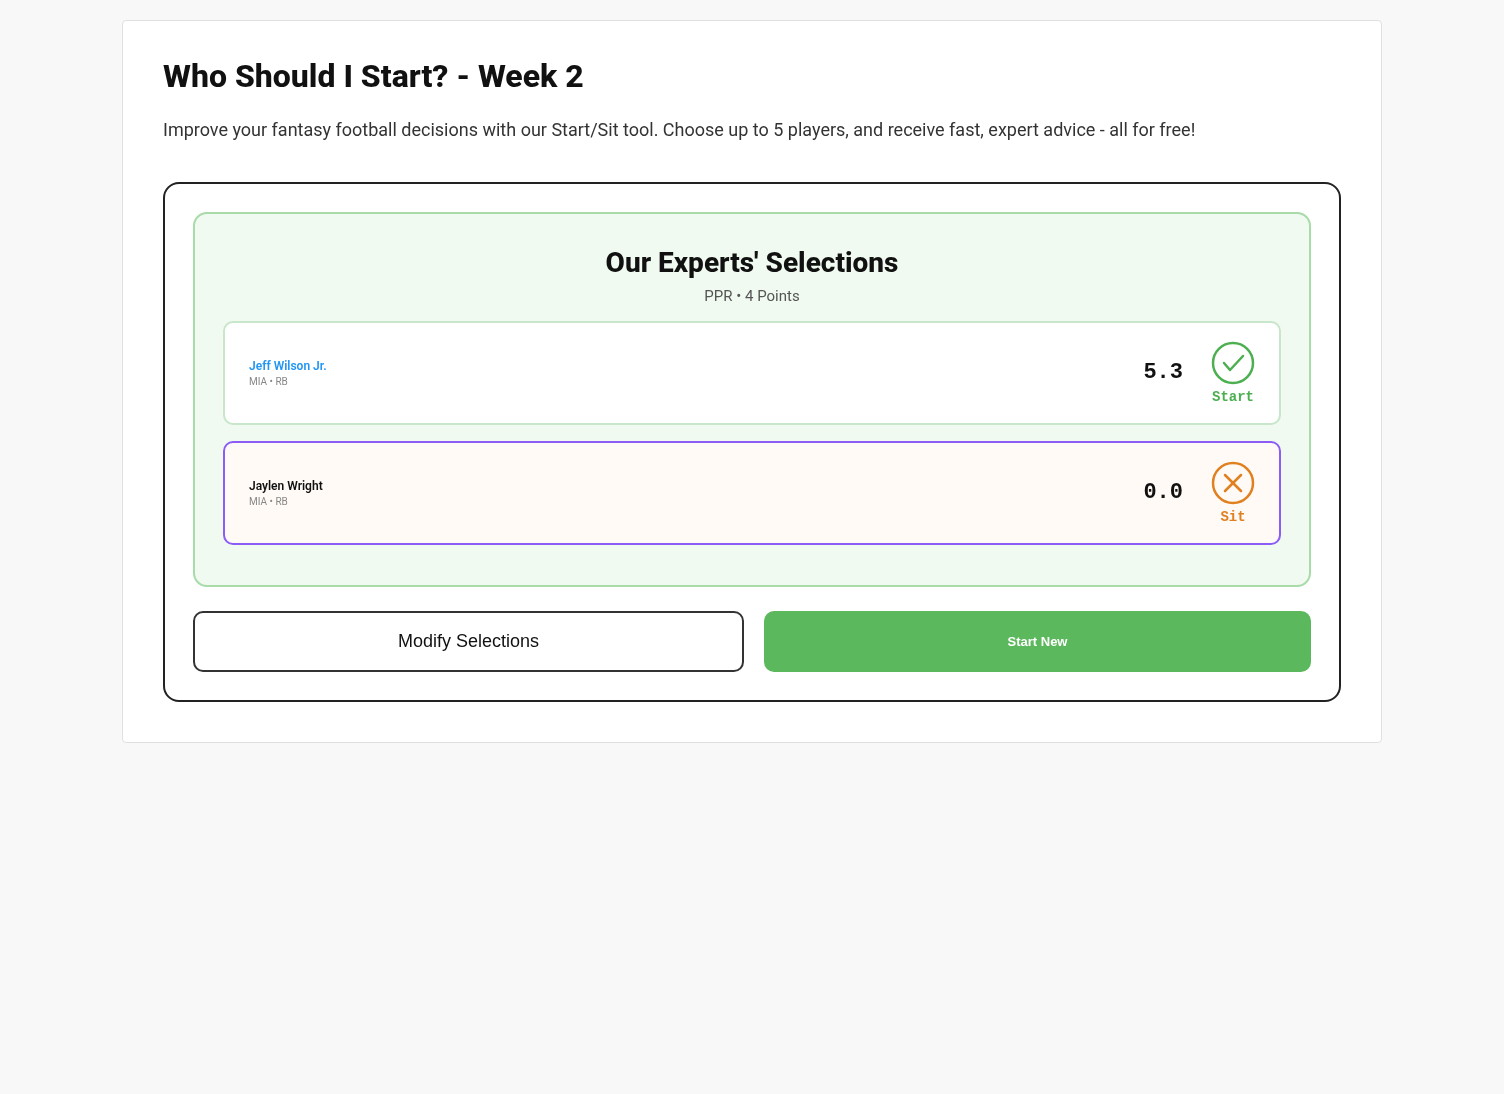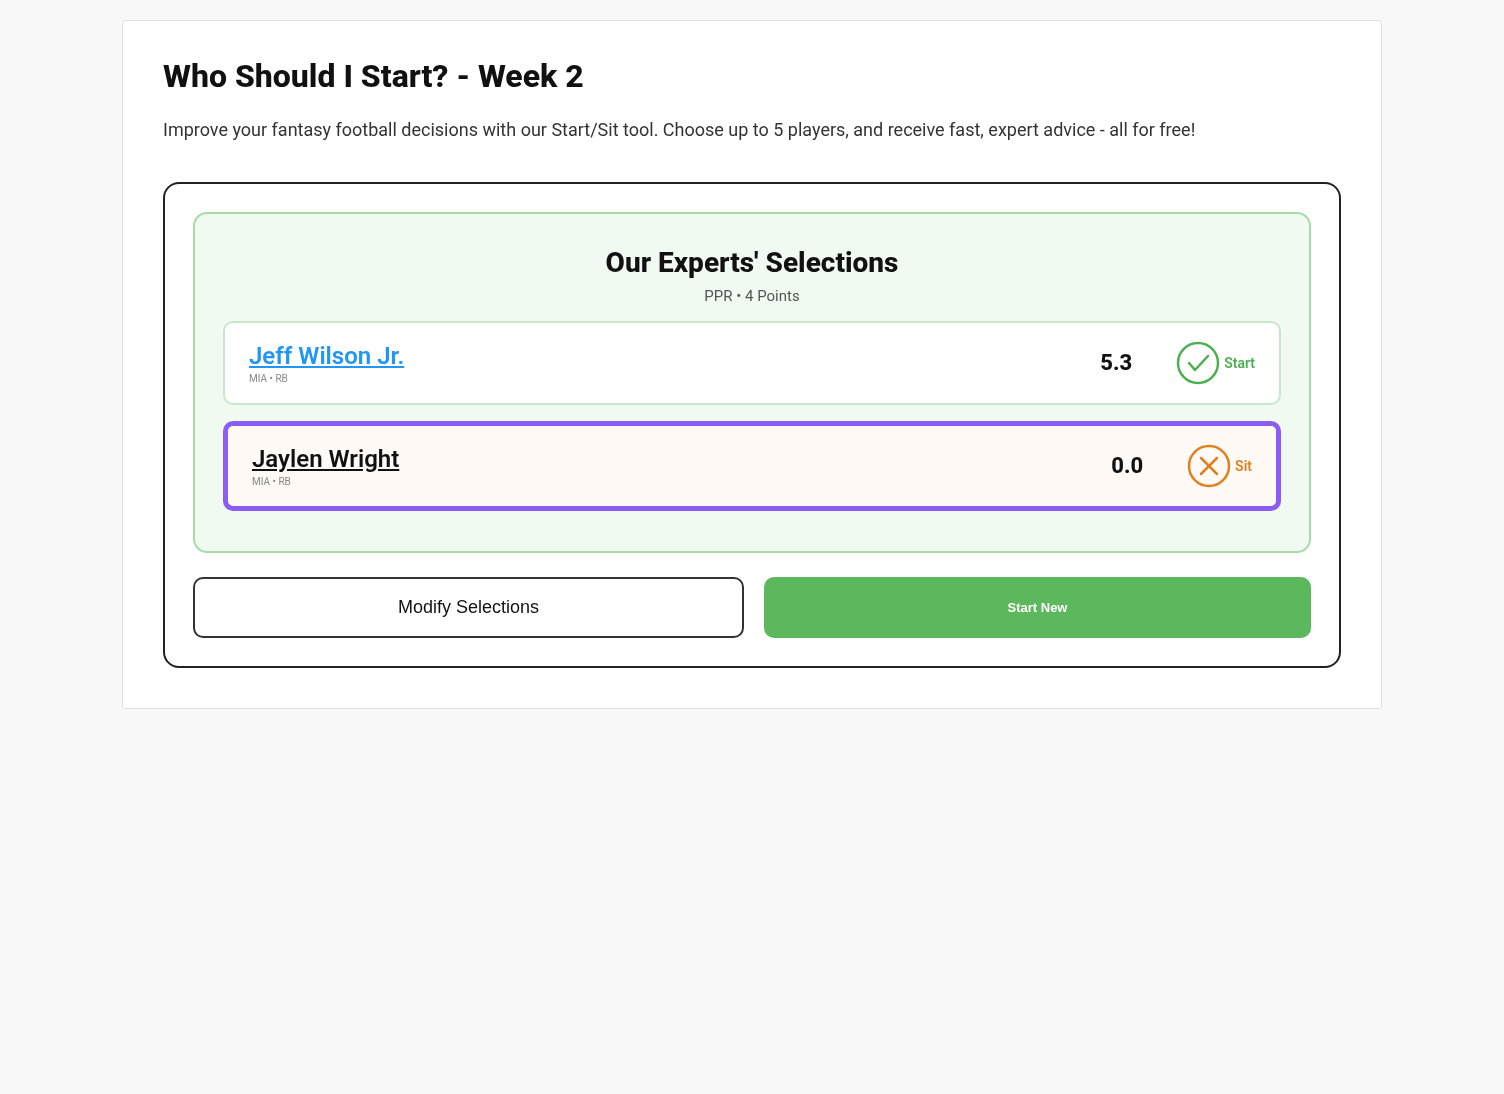--- a/index.html
+++ b/index.html
@@ -79,33 +79,32 @@
       align-items: center;
       justify-content: space-between;
       margin-bottom: 16px;
     }
 
     .player-card.start-card {
       border: 2px solid #c8e6c9;
     }
 
     .player-card.sit-card {
-      border: 5px solid #8b5cf6;
+      border: 2px solid #8b5cf6;
       background: #fffaf6;
     }
 
     .player-info {
       display: flex;
       flex-direction: column;
     }
 
     .player-name {
-      font-size: 24px;
+      font-size: 12px;
       font-weight: 600;
-      text-decoration: underline;
     }
 
     .player-name.start-name {
       color: #2196f3;
     }
 
     .player-name.sit-name {
       color: #111111;
     }
 
@@ -117,21 +116,21 @@
 
     .player-score {
       font-size: 22px;
       font-weight: 800;
       color: #111111;
       margin-right: 28px;
     }
 
     .player-recommendation {
       display: flex;
-      flex-direction: row;
+      flex-direction: column;
       align-items: center;
       gap: 4px;
     }
 
     .recommendation-icon {
       width: 44px;
       height: 44px;
     }
 
     .recommendation-label {
@@ -175,21 +174,22 @@
       background: #5cb85c;
       border: none;
       border-radius: 10px;
       cursor: pointer;
       transition: background 0.15s;
     }
 
     .score-recommendation {
       display: flex;
       align-items: center;
-      gap: 16px;
+      gap: 0;
+      font-family: Liberation Mono, monospace;
     }
   </style>
 </head>
 <body>
 
 <div class="page-container">
   <h1 class="page-title">Who Should I Start? - Week 2</h1>
   <p class="page-description">Improve your fantasy football decisions with our Start/Sit tool. Choose up to 5 players, and receive fast, expert advice - all for free!</p>
 
   <div class="tool-container">

